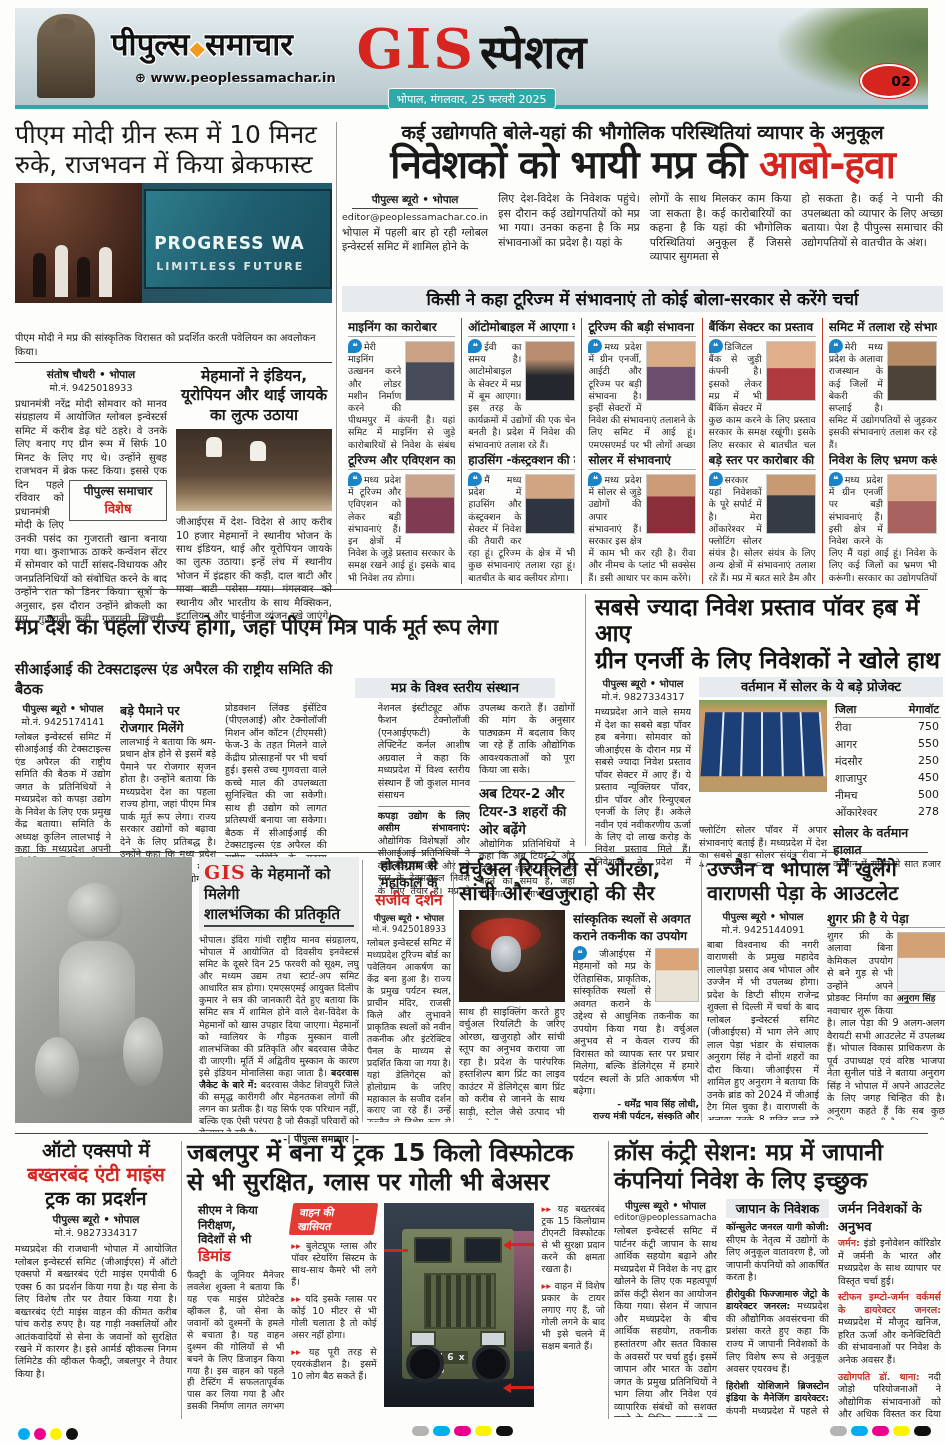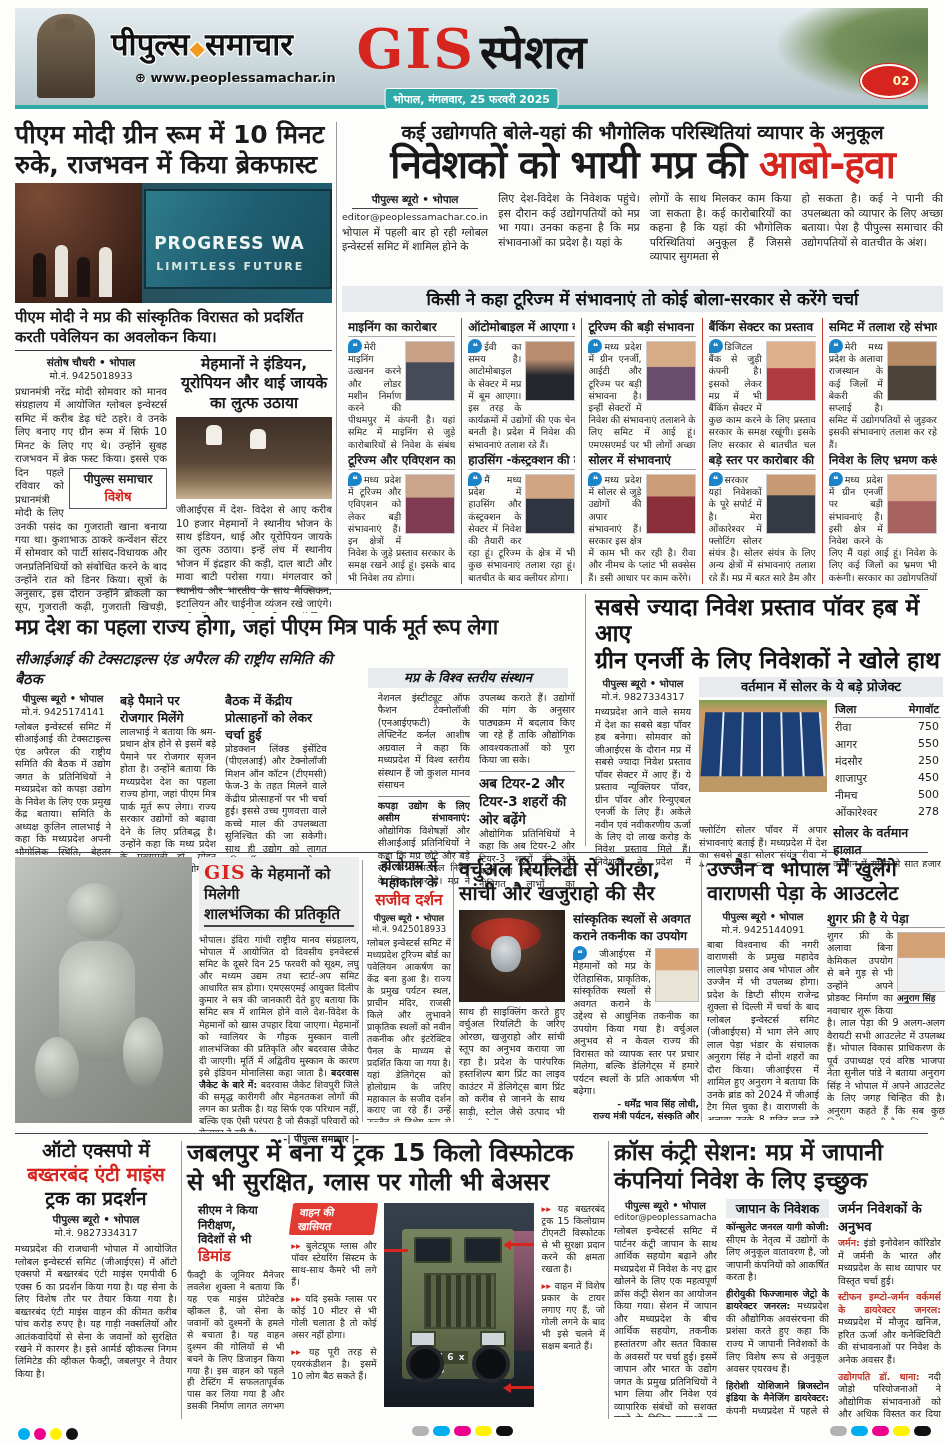--- a/index.html
+++ b/index.html
@@ -20,43 +20,43 @@
   .statue:after{content:"";position:absolute;left:18px;top:4px;width:20px;height:16px;background:#6d5d48;border-radius:50%;}
   .mlogo{position:absolute;left:96px;top:14px;font-size:31px;font-weight:900;color:#111;
     text-shadow:1px 1px 0 #fff,-1px -1px 0 #fff,1px -1px 0 #fff,-1px 1px 0 #fff;}
   .mlogo .pin{color:#f29a1f;font-size:20px;}
   .msite{position:absolute;left:120px;top:62px;font-size:13px;font-weight:700;color:#111;
     text-shadow:1px 1px 0 #fff;}
   .gis-title{position:absolute;left:0;right:0;top:8px;text-align:center;}
   .gis-red{font-family:"DejaVu Serif",serif;font-size:55px;font-weight:900;color:#d6251f;letter-spacing:2px;}
   .gis-black{font-size:46px;font-weight:900;color:#141414;}
   .dateline{position:absolute;left:50%;transform:translateX(-50%);bottom:-4px;background:#2fa8a8;
-    color:#fff;font-size:11px;font-weight:700;padding:2px 8px;border:1px solid #fff;border-radius:3px;}
+    color:#fff;font-size:11px;font-weight:400;padding:2px 8px;border:1px solid #fff;border-radius:3px;}
   .pagenum{position:absolute;right:10px;top:56px;width:30px;height:30px;background:#d6251f;border:2px solid #fff;
-    border-radius:50%;color:#fef9c3;font-size:12px;font-weight:900;text-align:center;line-height:30px;box-shadow:0 0 0 1px #d6251f;padding-left:24px;}
+    border-radius:50%;color:#000000;font-size:14px;font-weight:900;text-align:center;line-height:30px;box-shadow:0 0 0 1px #d6251f;padding-left:24px;}
   
   .h-big{font-weight:900;color:#121212;}
   .byline{font-weight:700;font-size:10.5px;text-align:center;}
   .phone{font-size:9.5px;text-align:center;color:#222;}
   .rule-h{background:#444;height:1px;}
   .rule-v{background:#999;width:1px;}
   .graybar{background:#e8ebed;font-weight:800;text-align:center;color:#111;}
   .red{color:#d6251f;}
   
-  .modi-h{font-size:25px;line-height:1.18;font-weight:700;}
+  .modi-h{font-size:25px;line-height:1.18;font-weight:400;}
   .modi-photo{position:relative;width:100%;height:120px;background:linear-gradient(90deg,#4a2e24 0%,#5d3a2a 34%,#28515e 40%,#1f5e70 100%);overflow:hidden;}
   .modi-rock{position:absolute;left:0;top:0;width:40%;height:100%;
     background:radial-gradient(ellipse at 20% 10%,#7a4b36 0%,#4a2b1f 60%,#30180f 100%);}
   .fig{position:absolute;bottom:6px;width:13px;height:44px;background:#1d1412;border-radius:6px 6px 0 0;}
   .fig.w{background:#e8e3da;}
   .screen{position:absolute;right:0;top:6px;width:58%;height:96px;
     background:linear-gradient(120deg,#2e7d8c 0%,#1f5e70 50%,#174d5c 100%);border:2px solid #10333d;}
   .screen .t1{position:absolute;left:8px;bottom:34px;color:#eef4f2;font-weight:900;font-size:17px;letter-spacing:1px;}
   .screen .t2{position:absolute;left:10px;bottom:14px;color:#d6e4e0;font-weight:700;font-size:11px;letter-spacing:2px;}
-  .caption{font-size:15px;font-weight:700;border-bottom:1px solid #333;padding:3px 0 4px;}
+  .caption{font-size:10px;font-weight:400;border-bottom:1px solid #333;padding:3px 0 4px;margin-top:24px;}
   .bodytext{font-size:10.2px;line-height:1.32;color:#222;}
   .inset{float:right;width:92px;border:1.5px solid #555;margin:2px 0 2px 5px;text-align:center;padding:3px 2px;}
   .inset .l1{font-weight:900;font-size:12px;}
   .inset .l2{font-weight:900;font-size:13px;color:#d6251f;}
   .food-h{font-size:15.5px;font-weight:900;line-height:1.25;text-align:center;}
   .chef-photo{position:relative;width:100%;height:82px;background:linear-gradient(180deg,#3c2f26 0%,#5a4738 55%,#8a7257 78%,#c9b192 100%);margin:4px 0;}
   .hat{position:absolute;top:8px;width:16px;height:20px;background:#f2efe8;border-radius:6px 6px 2px 2px;}
   
   .kicker{font-size:19px;font-weight:800;text-align:center;}
   .lead-h{font-size:39px;font-weight:900;text-align:center;letter-spacing:-1px;line-height:1.05;}
@@ -279,36 +279,35 @@
       </div>
     </div>
   </div>
 
   <div class="abs rule-h" style="left:15px;top:589px;width:913px;"></div>
 
   <div class="abs" style="left:15px;top:612px;width:560px;height:255px;">
     <div class="tex-h">
       <span>मप्र देश का </span><b>पहला राज्य होगा</b><span>, जहां पीएम मित्र पार्क मूर्त रूप लेगा</span>
     </div>
-    <div style="display:flex;gap:23px;margin-top:8px;align-items:flex-end;font-style:italic;">
+    <div style="display:flex;gap:10px;margin-top:18px;align-items:flex-end;">
       <div class="tex-sub" style="width:330px;">सीआईआई की टेक्सटाइल्स एंड अपैरल की राष्ट्रीय समिति की बैठक</div>
       <div class="graybar" style="width:200px;font-size:13px;height:20px;line-height:20px;">मप्र के विश्व स्तरीय संस्थान</div>
     </div>
     <div style="display:flex;gap:9px;margin-top:4px;height:196px;" class="ov">
       <div style="width:104px;" class="ov">
         <div class="byline" style="font-size:9.8px;">पीपुल्स ब्यूरो • भोपाल</div>
         <div class="phone">मो.नं. 9425174141</div>
         <div class="mini jt" style="margin-top:3px;">ग्लोबल इन्वेस्टर्स समिट में सीआईआई की टेक्सटाइल्स एंड अपैरल की राष्ट्रीय समिति की बैठक में उद्योग जगत के प्रतिनिधियों ने मध्यप्रदेश को कपड़ा उद्योग के निवेश के लिए एक प्रमुख केंद्र बताया। समिति के अध्यक्ष कुलिन लालभाई ने कहा कि मध्यप्रदेश अपनी भौगोलिक स्थिति, बेहतर लॉजिस्टिक्स और निवेश अनुकूल नीतियों के कारण कपड़ा और परिधान उद्योग के लिए प्रतिस्पर्धात्मक रूप से किफायती राज्य बन गया है। उन्होंने कहा कि इससे कपड़ा उद्योग को बढ़ावा मिल रहा है।</div>
       </div>
       <div style="width:104px;" class="ov">
         <div class="smallhead">बड़े पैमाने पर रोजगार मिलेंगे</div>
         <div class="mini jt">लालभाई ने बताया कि श्रम-प्रधान क्षेत्र होने से इसमें बड़े पैमाने पर रोजगार सृजन होता है। उन्होंने बताया कि मध्यप्रदेश देश का पहला राज्य होगा, जहां पीएम मित्र पार्क मूर्त रूप लेगा। राज्य सरकार उद्योगों को बढ़ावा देने के लिए प्रतिबद्ध है। उन्होंने कहा कि मध्य प्रदेश के मुख्यमंत्री डॉ. मोहन यादव टेक्सटाइल उद्योग को सहायता के लिए संवेदनशील हैं और ध्यान दे रहे हैं।</div>
       </div>
       <div style="width:110px;" class="ov">
-        <div class="smallhead">बैठक में केंद्रीय प्रोत्साहनों को लेकर चर्चा हुई</div>
         <div class="mini jt">प्रोडक्शन लिंक्ड इंसेंटिव (पीएलआई) और टेक्नोलॉजी मिशन ऑन कॉटन (टीएमसी) फेज-3 के तहत मिलने वाले केंद्रीय प्रोत्साहनों पर भी चर्चा हुई। इससे उच्च गुणवत्ता वाले कच्चे माल की उपलब्धता सुनिश्चित की जा सकेगी। साथ ही उद्योग को लागत प्रतिस्पर्धी बनाया जा सकेगा। बैठक में सीआईआई की टेक्सटाइल्स एंड अपैरल की राष्ट्रीय समिति के सदस्य सहित वस्त्र एवं कपड़ा उद्योग इकाइयों के प्रतिनिधि उपस्थित थे।</div>
       </div>
       <div style="width:100px;margin-left:42px;" class="ov">
         <div class="mini jt">नेशनल इंस्टीट्यूट ऑफ फैशन टेक्नोलॉजी (एनआईएफटी) के लेफ्टिनेंट कर्नल आशीष अग्रवाल ने कहा कि मध्यप्रदेश में विश्व स्तरीय संस्थान हैं जो कुशल मानव संसाधन</div>
         <div class="mini jt" style="margin-top:4px;border-top:1px solid #888;padding-top:3px;">
           <span style="font-weight:800;">कपड़ा उद्योग के लिए असीम संभावनाएं:</span>
           <span>औद्योगिक विशेषज्ञों और सीआईआई प्रतिनिधियों ने कहा कि मप्र छोटे और बड़े स्तर के टेक्सटाइल निवेश के लिए तैयार है। मप्र ने खुद को फार्म-टू-फाइबर, फाइबर-टू-फैब्रिक, फैब्रिक-टू-फैशन, और फैशन-टू-फॉरेन के विजन को दृष्टिगत रखते हुए कपड़ा उद्योग की पूरी मूल्य शृंखला के लिए एक आदर्श स्थान के रूप में स्थापित किया है।</span>
         </div>
       </div>
       <div style="width:104px;" class="ov">

